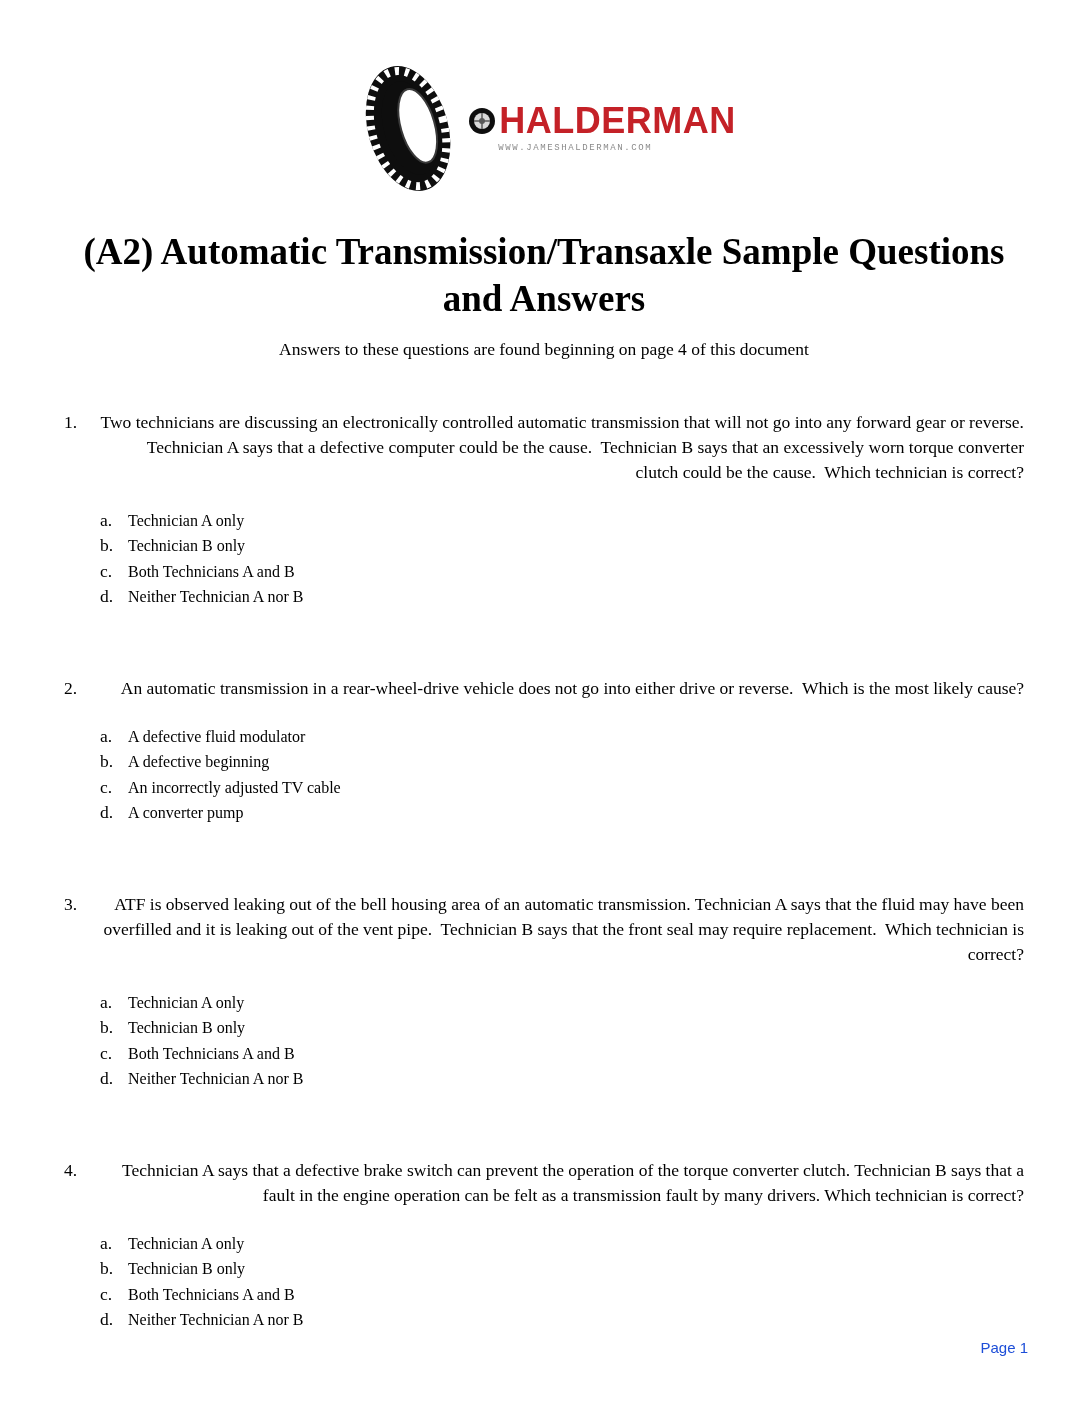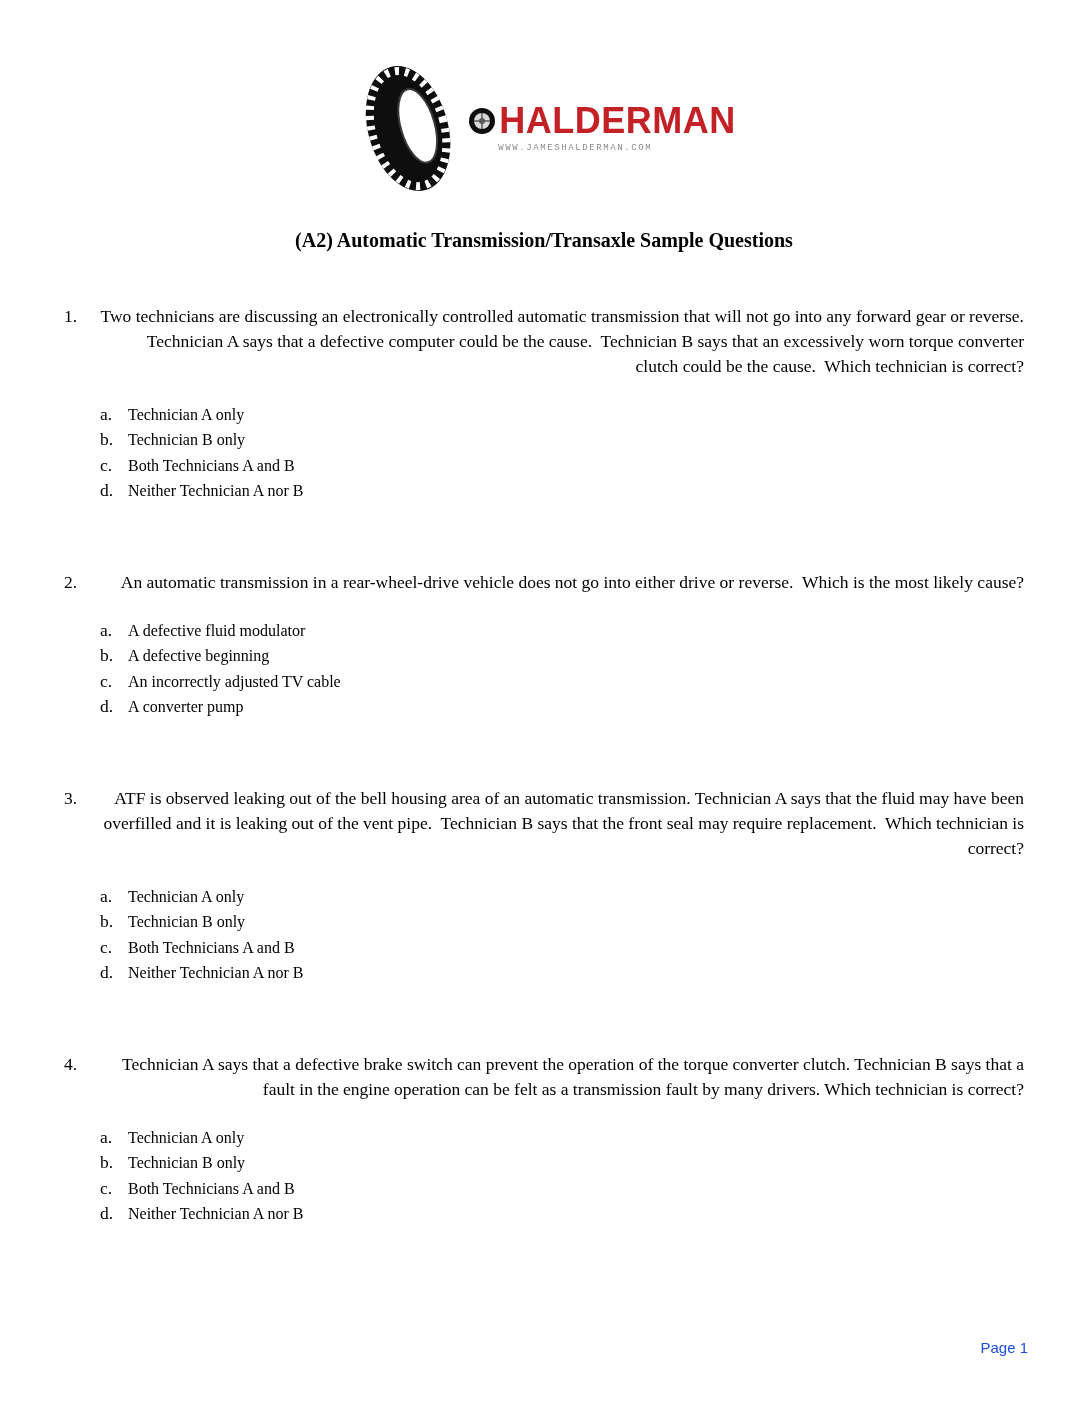--- a/index.html
+++ b/index.html
@@ -40,21 +40,21 @@
     letter-spacing: 1.6px;
     color: #8a8a8a;
     margin-top: 4px;
     margin-left: 30px;
   }
 
   
   .title {
     text-align: center;
     font-weight: bold;
-    font-size: 20px;
+    font-size: 37px;
     line-height: 1.28;
     margin-top: 30px;
   }
   .subtitle {
     text-align: center;
     font-size: 17.5px;
     margin-top: 16px;
   }
 
   
@@ -124,22 +124,24 @@
           </svg>
         </span>
         <span class="brand-text">HALDERMAN</span>
       </div>
       <div class="brand-url">WWW.JAMESHALDERMAN.COM</div>
     </div>
   </div>
 
   <div class="title">
     <div>(A2) Automatic Transmission/Transaxle Sample Questions</div>
+    <div>and Answers</div>
   </div>
 
+  <div class="subtitle">Answers to these questions are found beginning on page 4 of this document</div>
 
   <div class="questions">
 
     <div class="question">
       <div class="q-head">
         <div class="q-number">1.</div>
         <div class="q-text">Two technicians are discussing an electronically controlled automatic transmission that will not go into any forward gear or reverse.  Technician A says that a defective computer could be the cause.  Technician B says that an excessively worn torque converter clutch could be the cause.  Which technician is correct?</div>
       </div>
       <div class="options">
         <div class="option-row">

